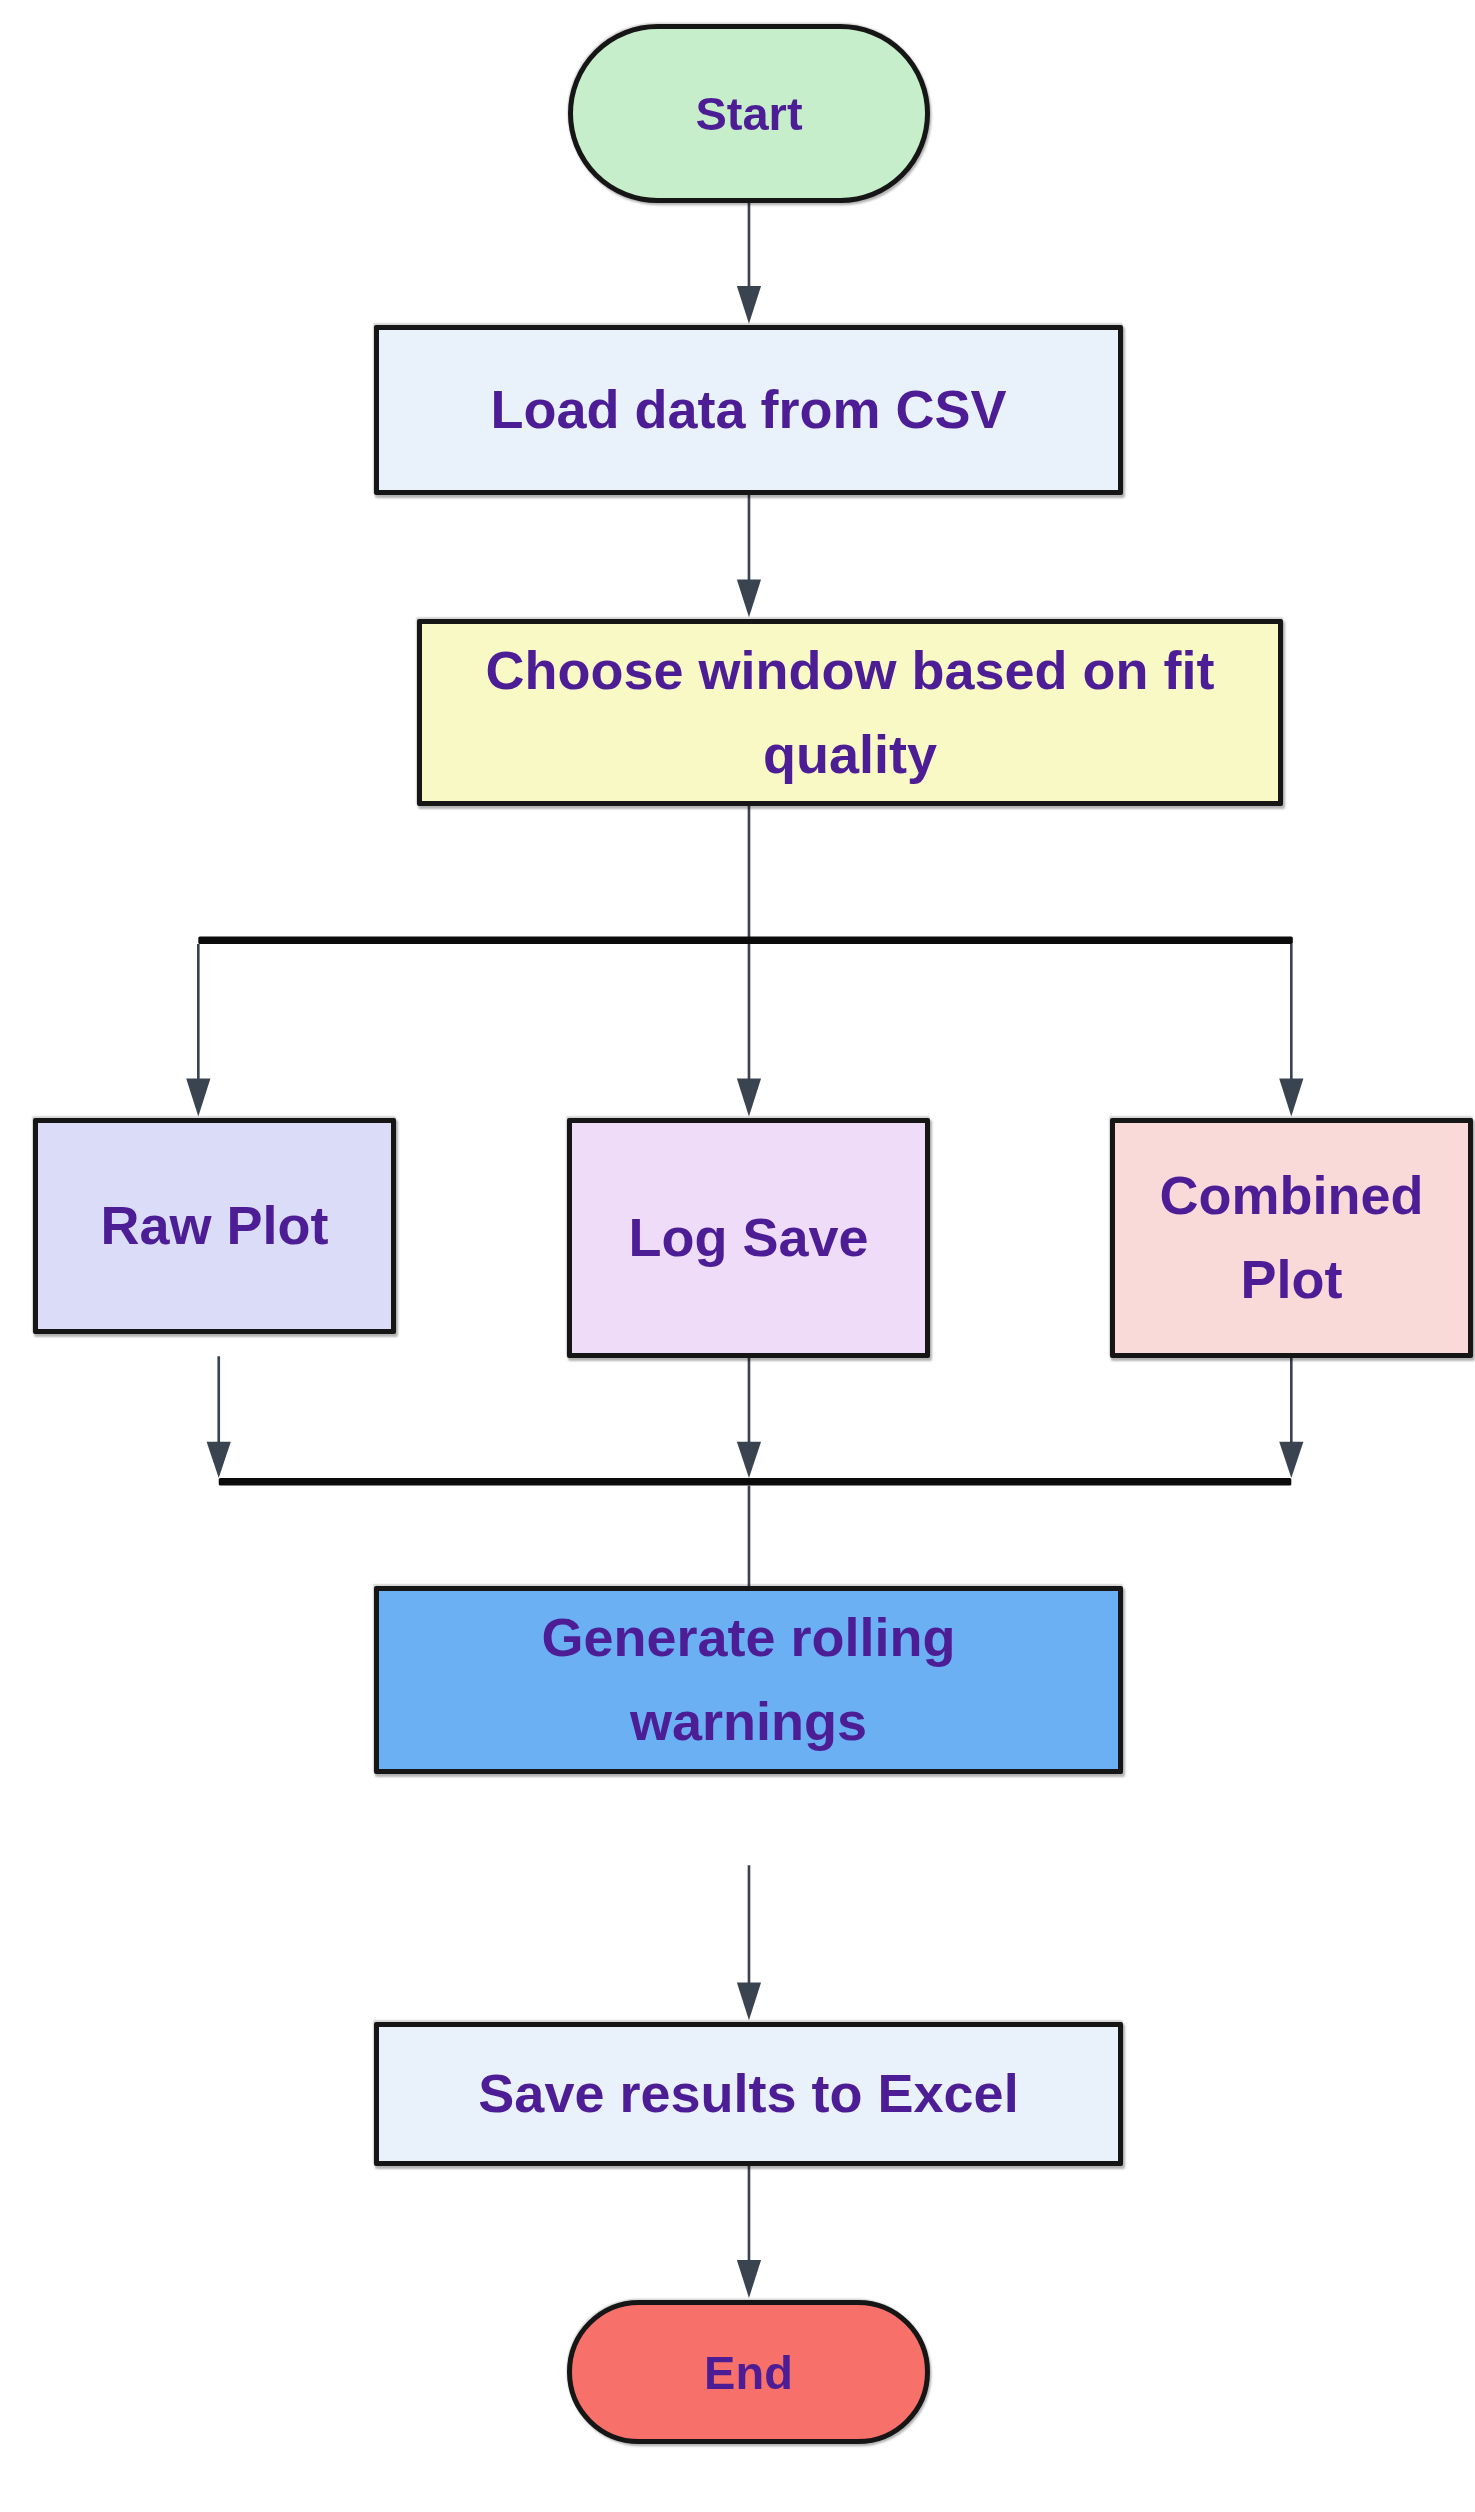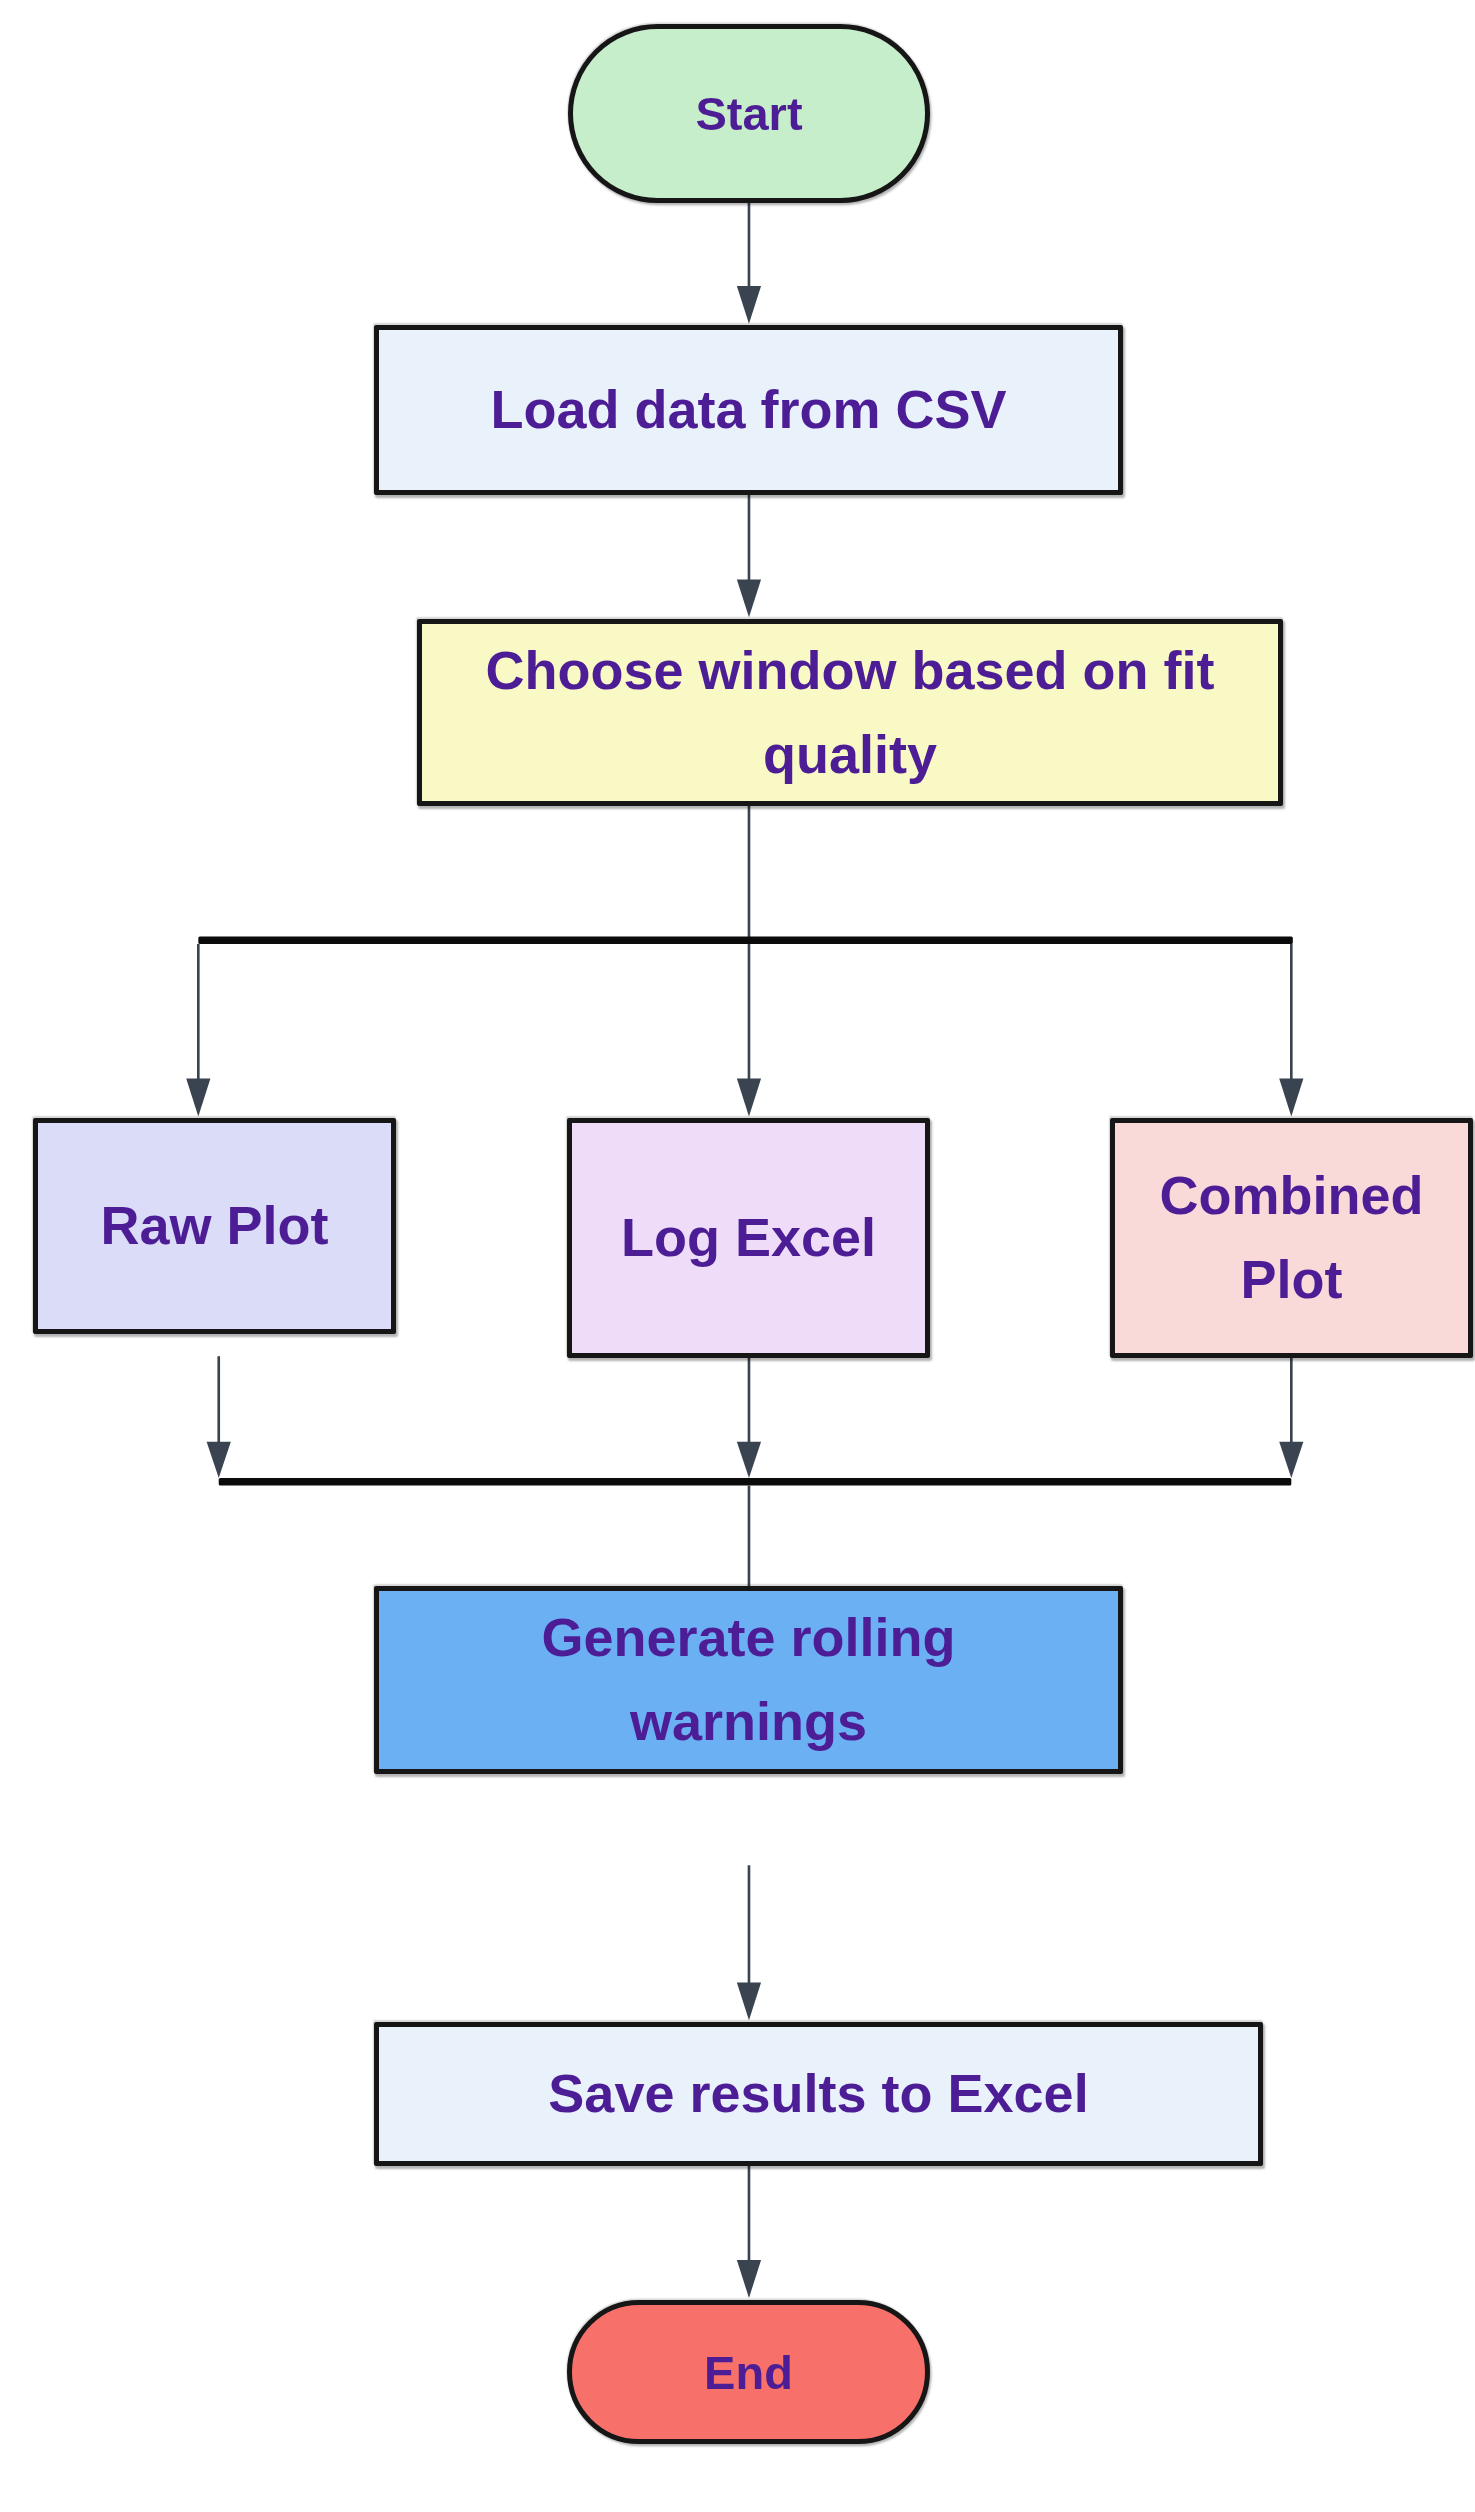--- a/index.html
+++ b/index.html
@@ -98,32 +98,32 @@
 
   <div class="node rect" style="left: 374px; top: 619px; width: 866px; height: 187px; background: rgb(249, 249, 198); margin-left: 43px;">
     <span class="label">Choose window based on fit quality</span>
   </div>
 
   <div class="node rect small-pad" style="left: 33px; top: 1118px; width: 363px; height: 216px; background: rgb(219, 220, 248);">
     <span class="label">Raw Plot</span>
   </div>
 
   <div class="node rect small-pad" style="left: 567px; top: 1118px; width: 363px; height: 240px; background: rgb(238, 220, 248);">
-    <span class="label">Log Excel</span>
+    <span class="label">Log Save</span>
   </div>
 
   <div class="node rect small-pad" style="left: 1110px; top: 1118px; width: 363px; height: 240px; background: rgb(250, 217, 217);">
     <span class="label">Combined Plot</span>
   </div>
 
   <div class="node rect" style="left: 374px; top: 1586px; width: 749px; height: 188px; background: rgb(108, 176, 244);">
     <span class="label">Generate rolling warnings</span>
   </div>
 
-  <div class="node rect" style="left: 374px; top: 2022px; width: 889px; height: 144px; background: rgb(233, 241, 251);">
+  <div class="node rect" style="left: 374px; top: 2022px; width: 749px; height: 144px; background: rgb(233, 241, 251);">
     <span class="label">Save results to Excel</span>
   </div>
 
   <div class="node stadium" style="left: 567px; top: 2300px; width: 363px; height: 144px; background: rgb(247, 112, 106);">
     <span class="label">End</span>
   </div>
 
 </div>
 
 

